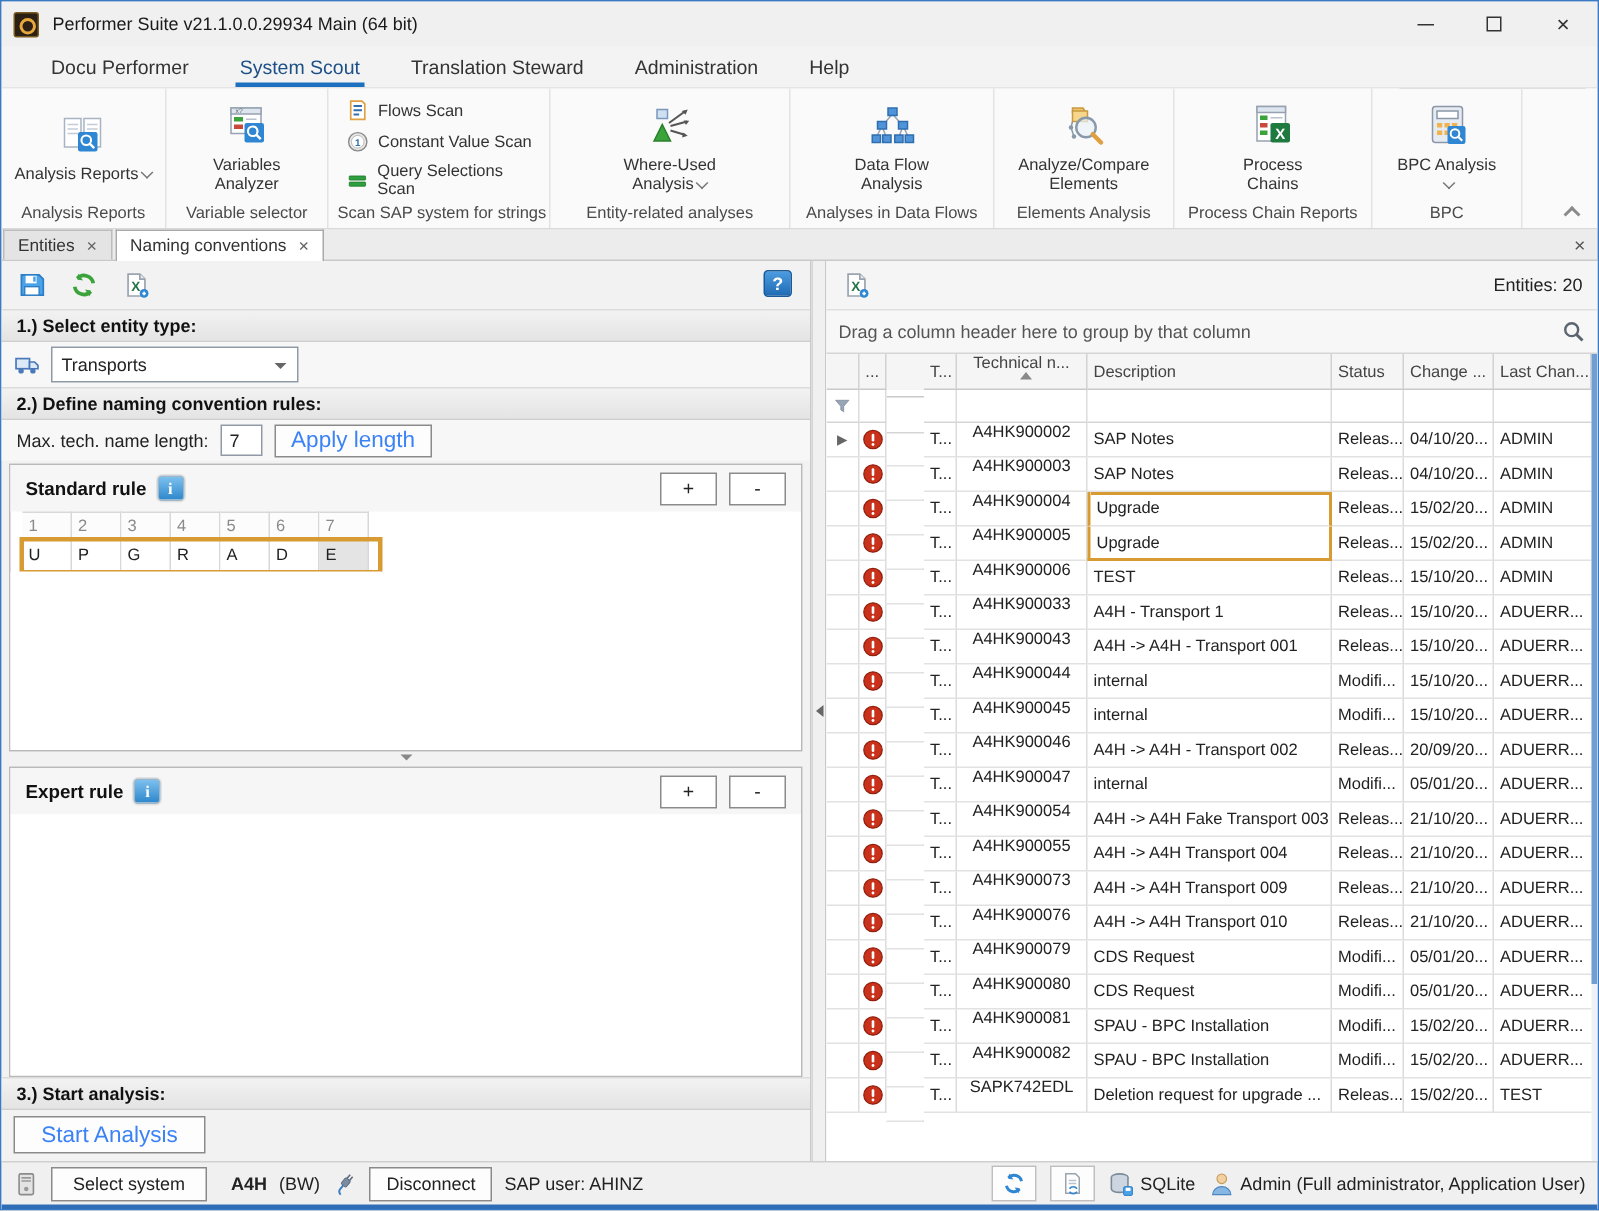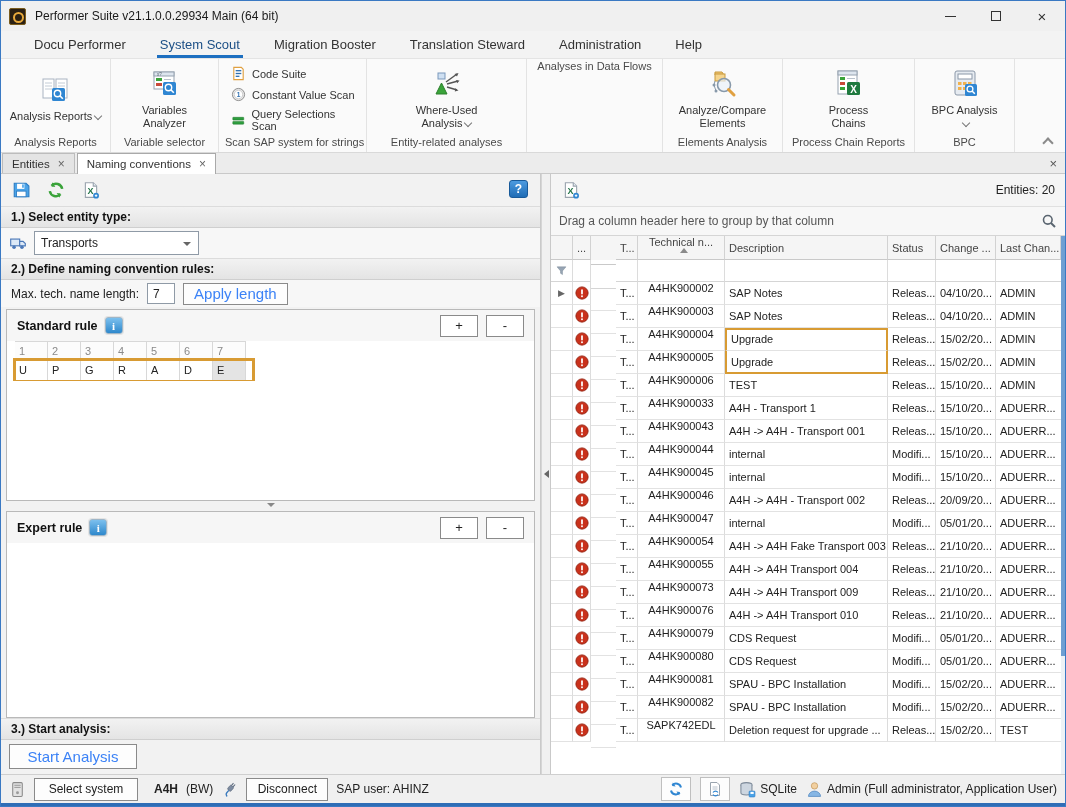--- a/index.html
+++ b/index.html
@@ -332,21 +332,20 @@
       <div class="win-btn">
           <span class="glyph-close">×</span>
         </div>
     </div>
   </div>
 
   <div class="menubar">
 
     <div class="menu-item">Docu Performer</div>
       <div class="menu-item active">System Scout</div>
-      <div class="menu-item">Migration Booster</div>
       <div class="menu-item">Translation Steward</div>
       <div class="menu-item">Administration</div>
       <div class="menu-item">Help</div>
       <div class="tips-outer">
       <div class="tips-inner">Tips &amp; Tricks</div>
     </div>
   </div>
 
   <div class="ribbon">
     <div class="rgroup" style="width:110px">
@@ -371,21 +370,21 @@
       </div>
       <div class="rgroup-caption">Variable selector</div>
     </div>
     <div class="rgroup" style="width:148px">
       <div class="rgroup-body" style="justify-content:flex-start; padding-left:12px;">
         <div class="scan-list">
           <div class="scan-item">
             <svg width="15" height="15">
                 <use href="#i-codescan"></use>
               </svg>
-            <span>Code Suite</span>
+            <span>Flows Scan</span>
           </div>
           <div class="scan-item">
             <svg width="15" height="15">
                 <use href="#i-clock1"></use>
               </svg>
             <span>Constant Value Scan</span>
           </div>
           <div class="scan-item">
             <svg width="15" height="15">
                 <use href="#i-greenbars"></use>
@@ -401,20 +400,28 @@
         <div class="bigbtn">
           <svg class="bicon" width="32" height="32">
               <use href="#i-whereused"></use>
             </svg>
           <div style="width:80px"><span>Where-Used Analysis</span><span class="chev-down"></span></div>
         </div>
       </div>
       <div class="rgroup-caption">Entity-related analyses</div>
     </div>
     <div class="rgroup" style="width:136px">
+      <div class="rgroup-body">
+        <div class="bigbtn">
+          <svg class="bicon" width="32" height="32">
+              <use href="#i-dataflow"></use>
+            </svg>
+          <div style="width:60px">Data Flow Analysis</div>
+        </div>
+      </div>
       <div class="rgroup-caption">Analyses in Data Flows</div>
     </div>
     <div class="rgroup" style="width:120px">
       <div class="rgroup-body">
         <div class="bigbtn">
           <svg class="bicon" width="32" height="32">
               <use href="#i-foldermag"></use>
             </svg>
           <div style="width:102px">Analyze/Compare Elements</div>
         </div>

